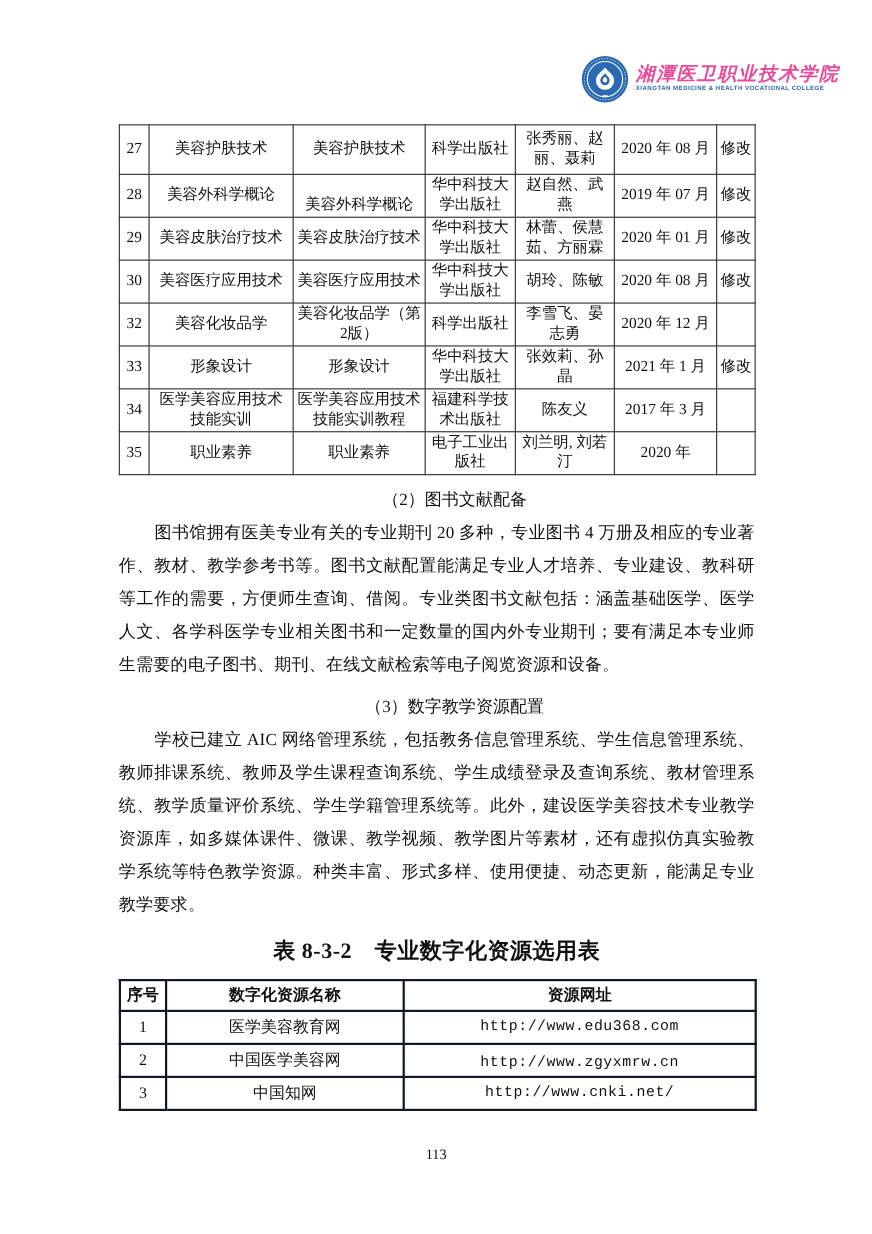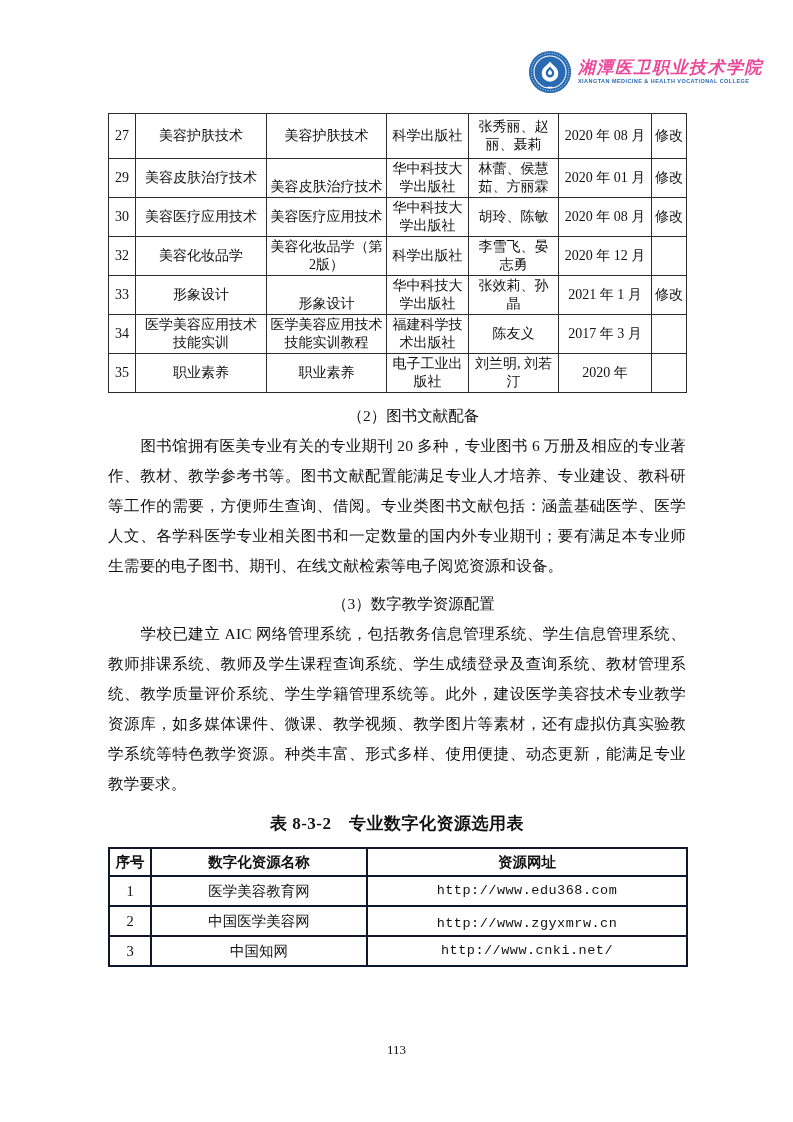--- a/index.html
+++ b/index.html
@@ -77,21 +77,21 @@
     line-height: 30px;
     text-align: justify;
     text-indent: 2.1em;
     letter-spacing: 0.2px;
   }
 
   
   .table-caption {
     margin: 13px 0 12px 0;
     text-align: center;
-    font-size: 17px;
+    font-size: 20px;
     font-weight: bold;
     letter-spacing: 0.5px;
   }
   .res-table { width: 578px; }
   .res-table th, .res-table td {
     border: 2px solid #0f172a;
     font-size: 14.5px;
     line-height: 18px;
     text-align: center;
     vertical-align: middle;
@@ -156,20 +156,29 @@
         <tr>
           <td>27</td>
           <td>美容护肤技术</td>
           <td>美容护肤技术</td>
           <td>科学出版社</td>
           <td>张秀丽、赵丽、聂莉</td>
           <td>2020 年 08 月</td>
           <td class="note">修改</td>
         </tr>
 
+        <tr>
+          <td>28</td>
+          <td>美容外科学概论</td>
+          <td>美容外科学概论</td>
+          <td>华中科技大学出版社</td>
+          <td>赵自然、武燕</td>
+          <td>2019 年 07 月</td>
+          <td class="note">修改</td>
+        </tr>
 
         <tr>
           <td>29</td>
           <td>美容皮肤治疗技术</td>
           <td>美容皮肤治疗技术</td>
           <td>华中科技大学出版社</td>
           <td>林蕾、侯慧茹、方丽霖</td>
           <td>2020 年 01 月</td>
           <td class="note">修改</td>
         </tr>
@@ -221,21 +230,21 @@
           <td>职业素养</td>
           <td>电子工业出版社</td>
           <td>刘兰明, 刘若汀</td>
           <td>2020 年</td>
           <td class="note"></td>
         </tr>
       </tbody>
   </table>
 
   <p class="section-heading">（2）图书文献配备</p>
-  <p class="section-body">图书馆拥有医美专业有关的专业期刊 20 多种，专业图书 6 万册及相应的专业著作、教材、教学参考书等。图书文献配置能满足专业人才培养、专业建设、教科研等工作的需要，方便师生查询、借阅。专业类图书文献包括：涵盖基础医学、医学人文、各学科医学专业相关图书和一定数量的国内外专业期刊；要有满足本专业师生需要的电子图书、期刊、在线文献检索等电子阅览资源和设备。</p>
+  <p class="section-body">图书馆拥有医美专业有关的专业期刊 20 多种，专业图书 4 万册及相应的专业著作、教材、教学参考书等。图书文献配置能满足专业人才培养、专业建设、教科研等工作的需要，方便师生查询、借阅。专业类图书文献包括：涵盖基础医学、医学人文、各学科医学专业相关图书和一定数量的国内外专业期刊；要有满足本专业师生需要的电子图书、期刊、在线文献检索等电子阅览资源和设备。</p>
 
   <p class="section-heading">（3）数字教学资源配置</p>
   <p class="section-body">学校已建立 AIC 网络管理系统，包括教务信息管理系统、学生信息管理系统、教师排课系统、教师及学生课程查询系统、学生成绩登录及查询系统、教材管理系统、教学质量评价系统、学生学籍管理系统等。此外，建设医学美容技术专业教学资源库，如多媒体课件、微课、教学视频、教学图片等素材，还有虚拟仿真实验教学系统等特色教学资源。种类丰富、形式多样、使用便捷、动态更新，能满足专业教学要求。</p>
 
   <div class="table-caption">表 8-3-2　专业数字化资源选用表</div>
 
   <table class="res-table">
     <colgroup>
       <col style="width:42px">
         <col style="width:216px">

